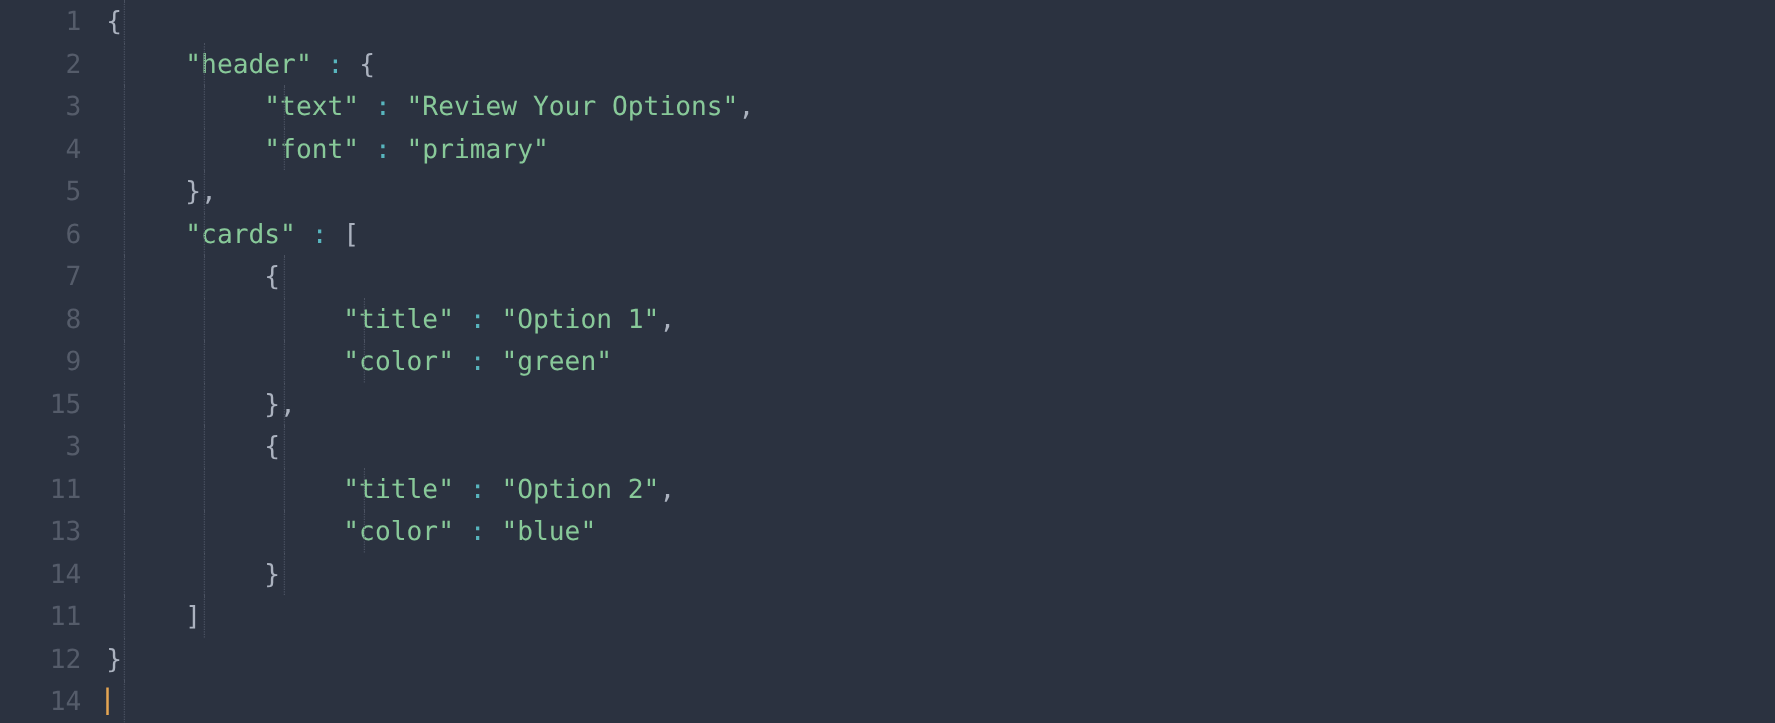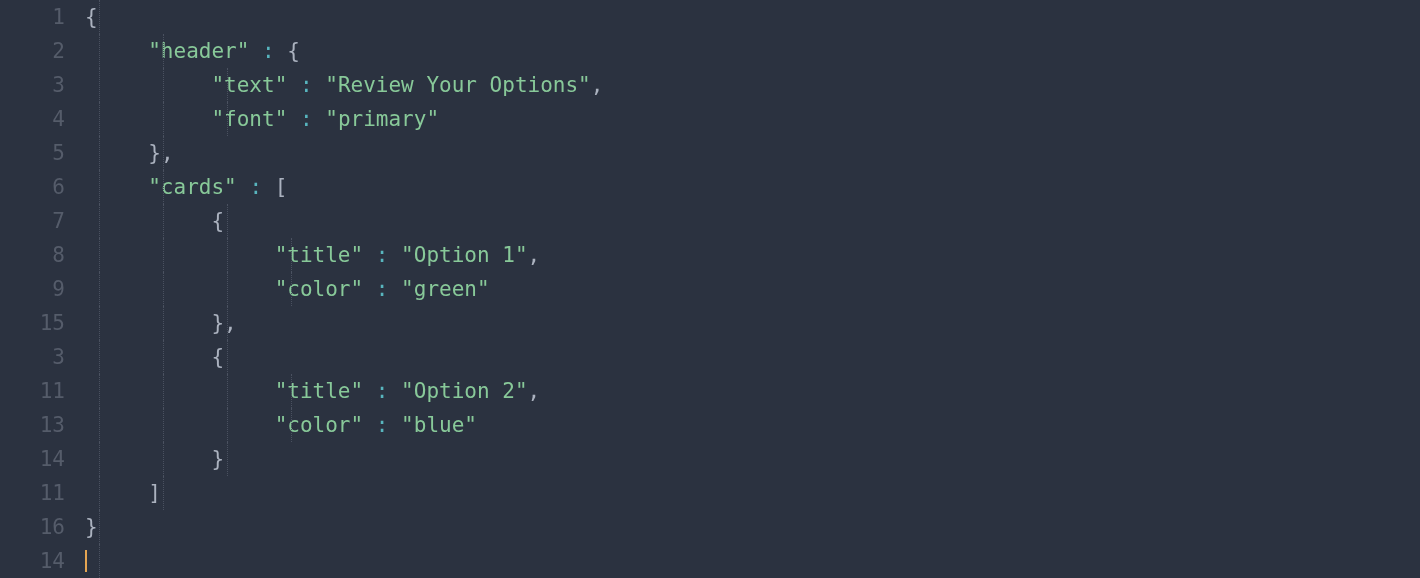--- a/index.html
+++ b/index.html
@@ -80,21 +80,21 @@
     <span class="line-number">6</span>
     <span class="line-number">7</span>
     <span class="line-number">8</span>
     <span class="line-number">9</span>
     <span class="line-number">15</span>
     <span class="line-number">3</span>
     <span class="line-number">11</span>
     <span class="line-number">13</span>
     <span class="line-number">14</span>
     <span class="line-number">11</span>
-    <span class="line-number">16</span>
+    <span class="line-number">12</span>
     <span class="line-number">14</span>
   </div>
 
   <div class="code">
 
     <div class="code-line"><span class="indent-guide ig-1"></span><span class="tok-brace">{</span></div>
 
     <div class="code-line"><span class="indent-guide ig-1"></span><span class="indent-guide ig-2"></span>     <span class="tok-key">"header"</span><span class="tok-colon"> : </span><span class="tok-brace">{</span></div>
 
     <div class="code-line"><span class="indent-guide ig-1"></span><span class="indent-guide ig-2"></span><span class="indent-guide ig-3"></span>          <span class="tok-key">"text"</span><span class="tok-colon"> : </span><span class="tok-string">"Review Your Options"</span><span class="tok-punct">,</span></div>

